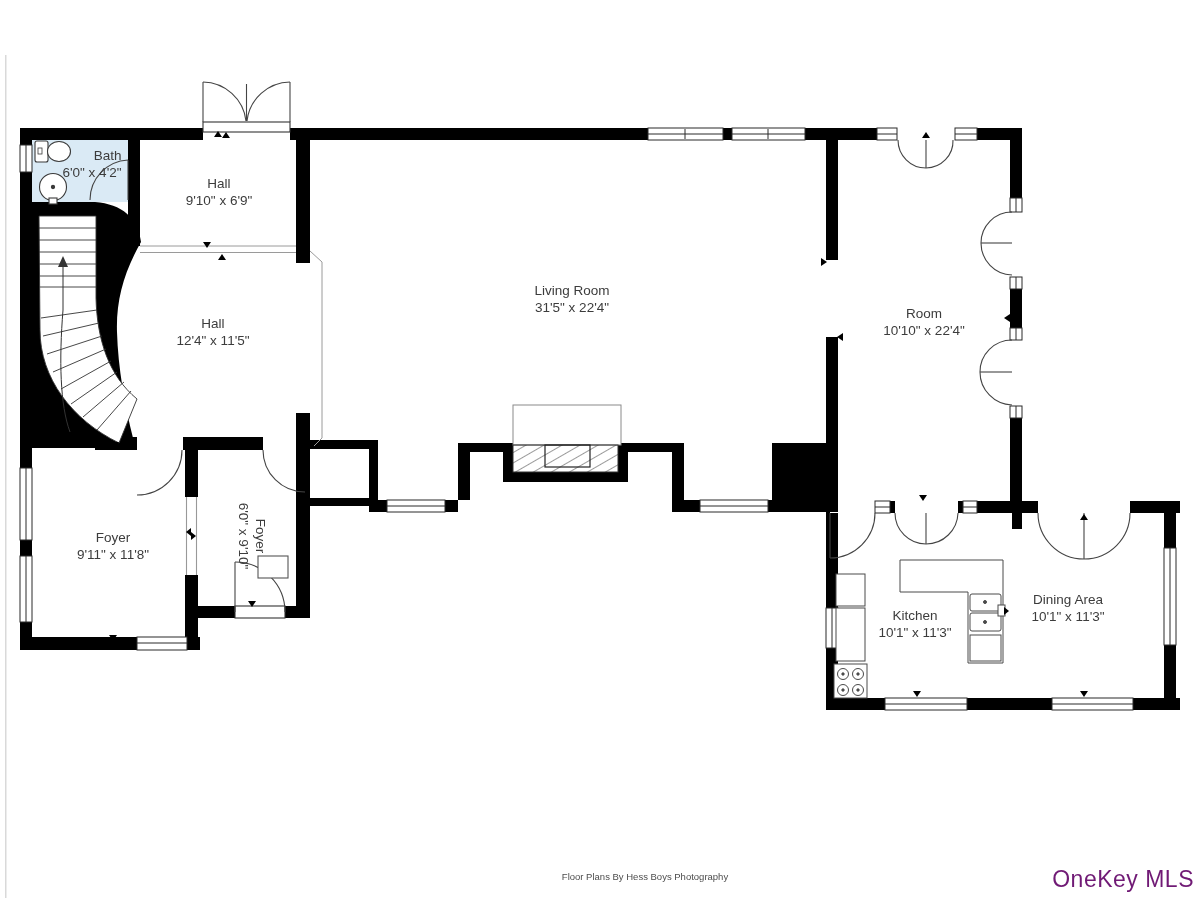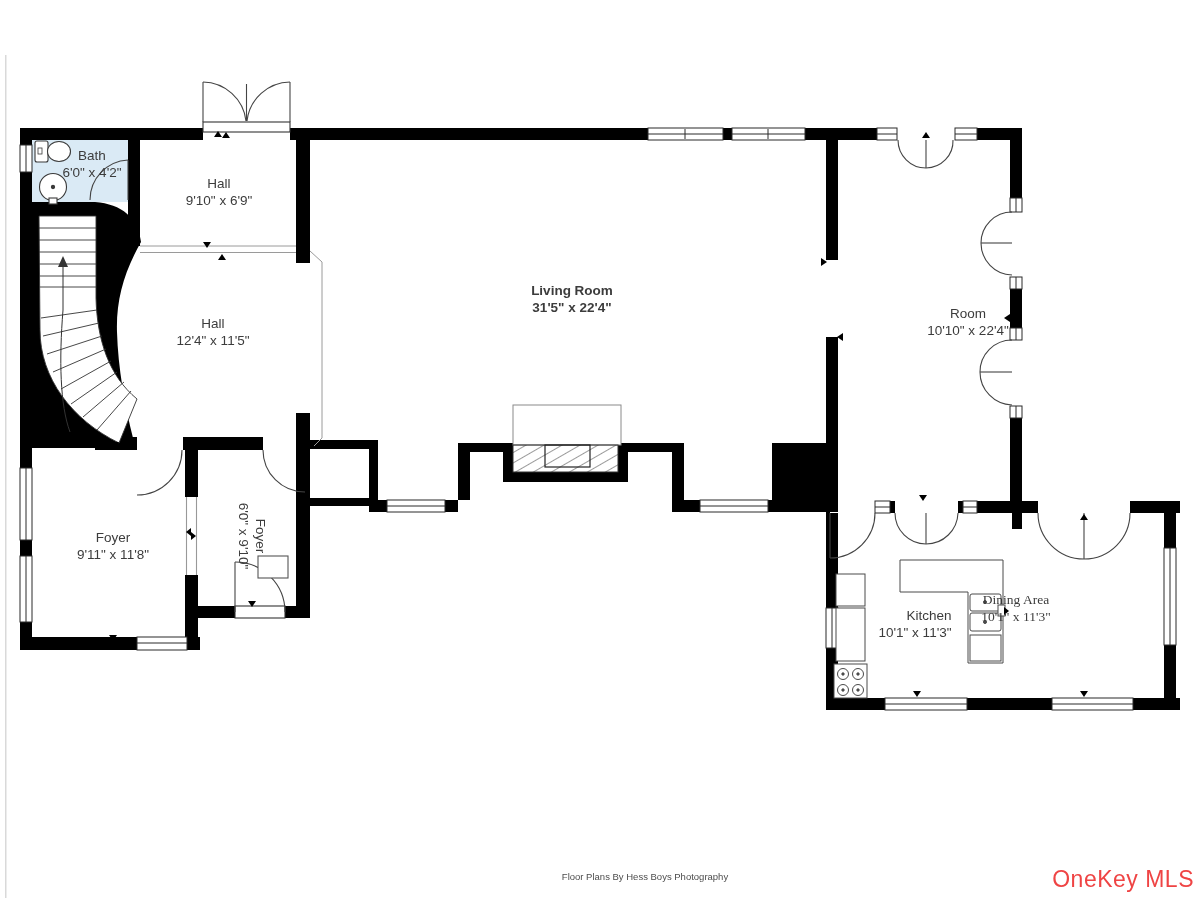--- a/index.html
+++ b/index.html
@@ -5,21 +5,21 @@
   html,body{margin:0;padding:0;background:#ffffff;}
   .canvas{position:relative;width:1200px;height:900px;background:#ffffff;overflow:hidden;
           font-family:"Liberation Sans",sans-serif;}
   .canvas svg{position:absolute;left:0;top:0;}
   #labels{position:absolute;left:0;top:0;width:100%;height:100%;pointer-events:none;}
   .room-label{position:absolute;transform:translate(-50%,-50%);text-align:center;
               color:#3c3c3c;font-size:13.5px;line-height:17px;white-space:nowrap;}
   .room-label.rotated{transform:translate(-50%,-50%) rotate(90deg);}
   .footer{position:absolute;left:600px;top:876px;transform:translate(-50%,-50%);
           font-size:9.5px;color:#4d4d4d;white-space:nowrap;margin-left:45px;}
-  .watermark{position:absolute;right:6px;top:866px;font-size:23px;color:#ef4444;
+  .watermark{position:absolute;right:6px;top:866px;font-size:23px;color:#701a75;
              letter-spacing:0.5px;white-space:nowrap;}
 </style>
 </head>
 <body>
 
 <div class="canvas">
 
 <svg width="1200" height="900" viewBox="0 0 1200 900">
   <defs>
     <pattern id="hatch" patternUnits="userSpaceOnUse" width="9" height="9" patternTransform="rotate(60)">
@@ -353,53 +353,53 @@
     <polygon points="1084,514 1080,520 1088,520"></polygon>
     <polygon points="917,697 913,691 921,691"></polygon>
     <polygon points="1084,697 1080,691 1088,691"></polygon>
     <polygon points="191,528 186,532 191,536"></polygon>
     <polygon points="191,540 196,536 191,532"></polygon>
     <polygon points="1004,607 1009,611 1004,615"></polygon>
   </g>
 </svg>
 
 <div id="labels">
-      <div class="room-label" style="left: 92px; top: 164px;">
+      <div class="room-label" style="left: 92px; top: 164px; text-align: right;">
         <div>Bath</div>
         <div>6'0" x 4'2"</div>
       </div>
       <div class="room-label" style="left: 219px; top: 192px;">
         <div>Hall</div>
         <div>9'10" x 6'9"</div>
       </div>
       <div class="room-label" style="left: 213px; top: 332px;">
         <div>Hall</div>
         <div>12'4" x 11'5"</div>
       </div>
-      <div class="room-label" style="left: 572px; top: 299px; font-weight: bold;">
+      <div class="room-label" style="left: 572px; top: 299px;">
         <div>Living Room</div>
         <div>31'5" x 22'4"</div>
       </div>
-      <div class="room-label" style="left: 924px; top: 322px; margin-left: 44px;">
+      <div class="room-label" style="left: 924px; top: 322px;">
         <div>Room</div>
         <div>10'10" x 22'4"</div>
       </div>
       <div class="room-label" style="left: 113px; top: 546px;">
         <div>Foyer</div>
         <div>9'11" x 11'8"</div>
       </div>
       <div class="room-label rotated" style="left: 252px; top: 536px;">
         <div>Foyer</div>
         <div>6'0" x 9'10"</div>
       </div>
-      <div class="room-label" style="left: 915px; top: 624px; text-align: right;">
+      <div class="room-label" style="left: 915px; top: 624px;">
         <div>Kitchen</div>
         <div>10'1" x 11'3"</div>
       </div>
-      <div class="room-label" style="left: 1016px; top: 608px; font-family: Liberation Serif, serif;">
+      <div class="room-label" style="left: 1068px; top: 608px;">
         <div>Dining Area</div>
         <div>10'1" x 11'3"</div>
       </div>
     </div>
 
 <div class="footer">Floor Plans By Hess Boys Photography</div>
 <div class="watermark">OneKey MLS</div>
 
 </div>
 

